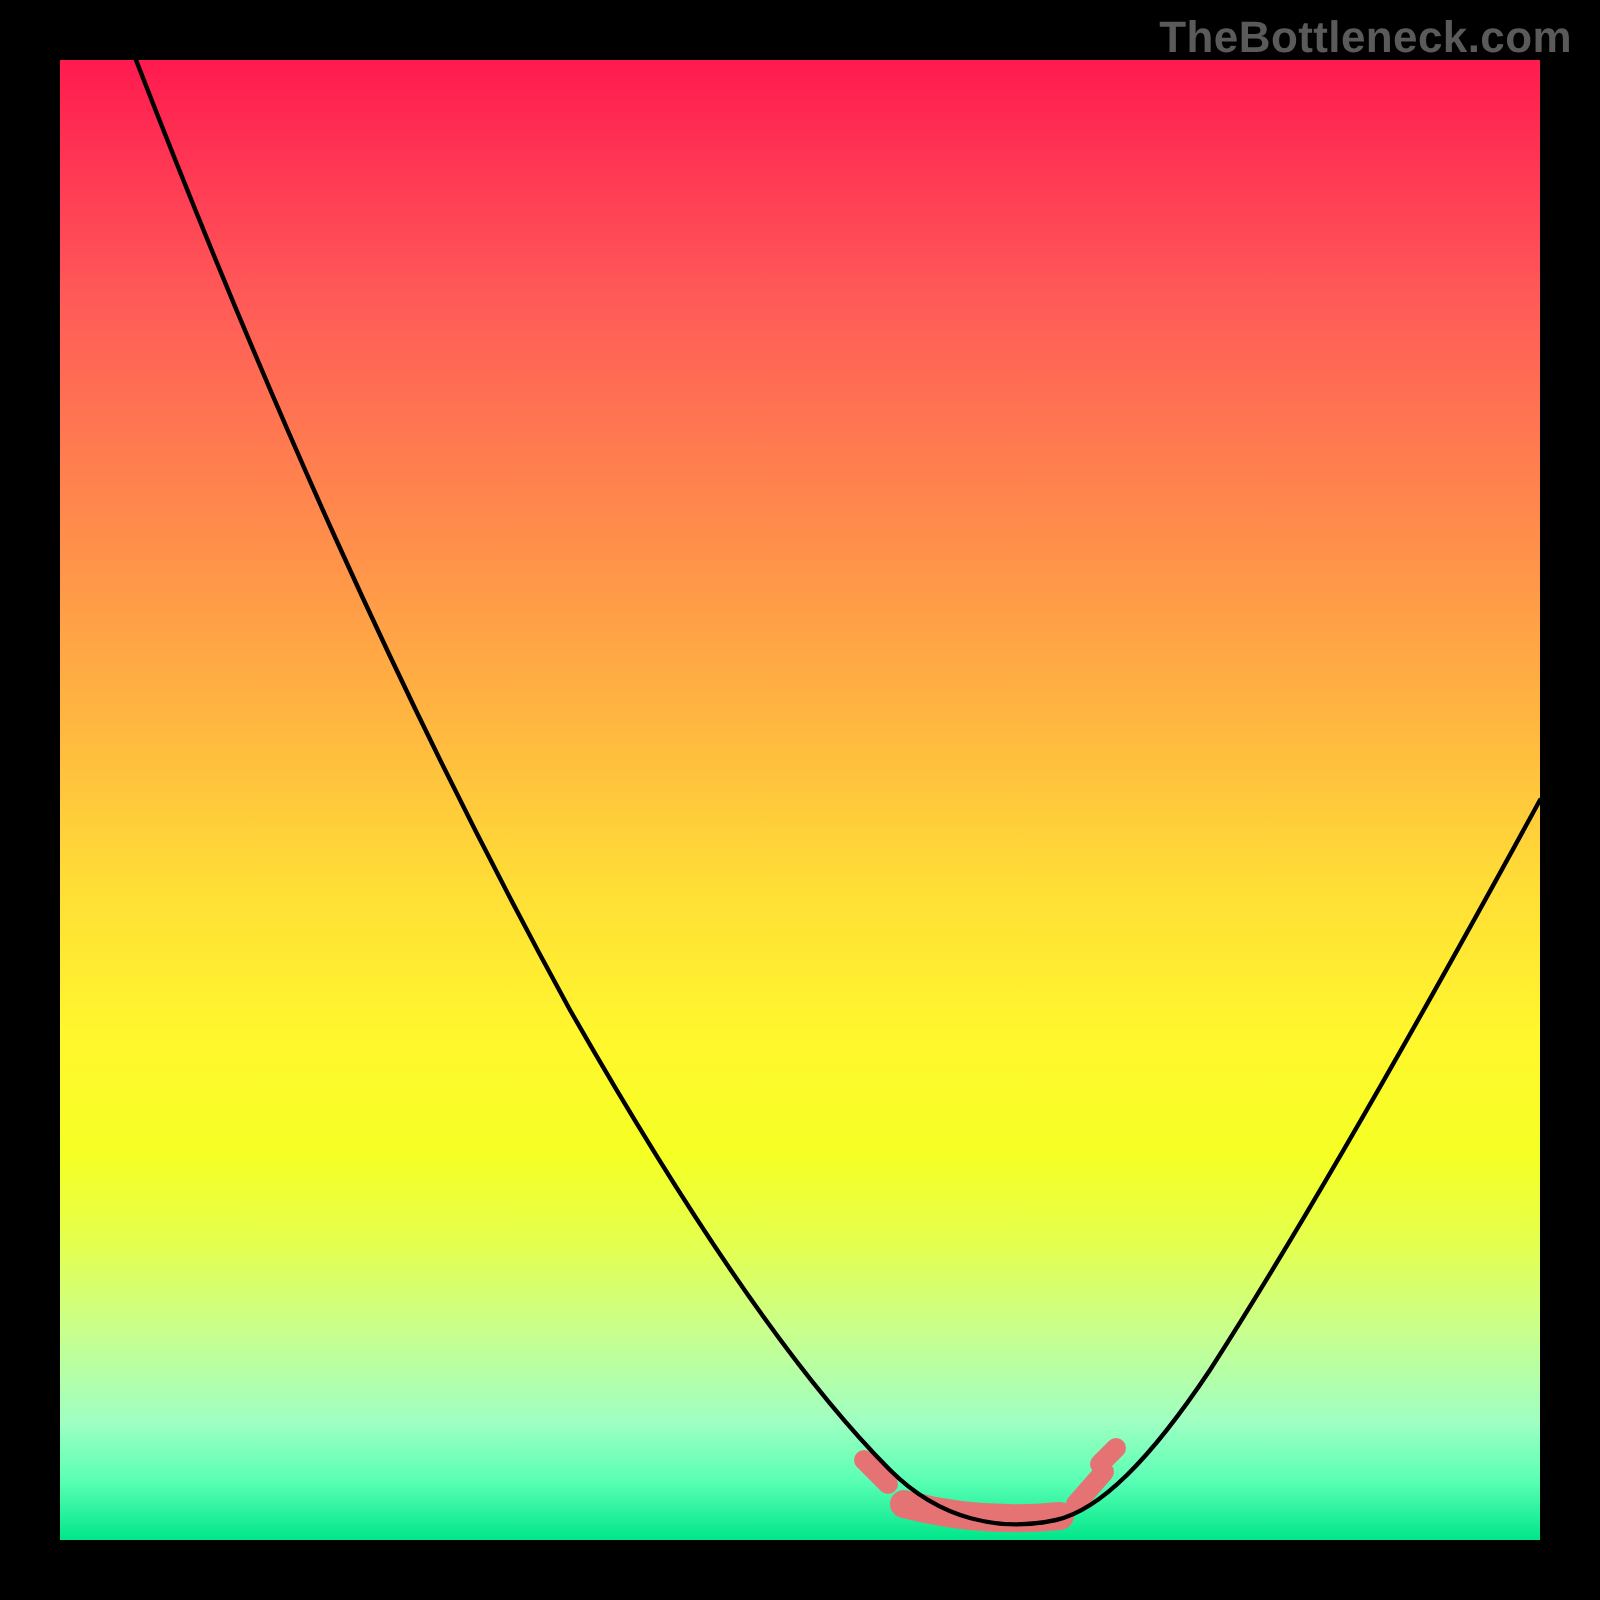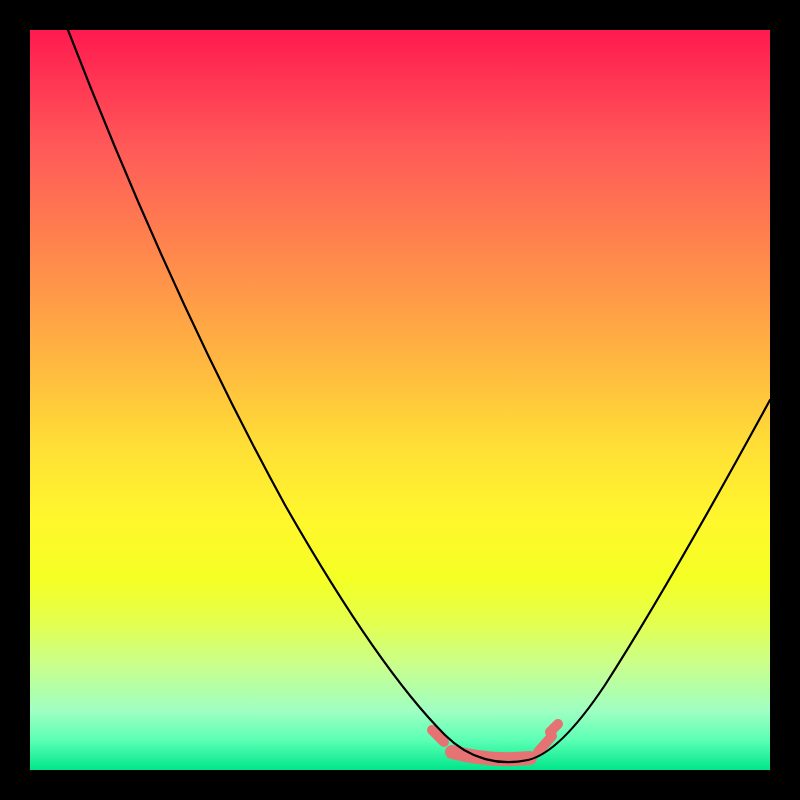--- a/index.html
+++ b/index.html
@@ -63,20 +63,21 @@
     fill: none;
     stroke: #e57373;
     stroke-width: 10;
     stroke-linecap: round;
   }
 </style>
 </head>
 <body>
 
 <div class="frame">
+  <div class="watermark">TheBottleneck.com</div>
 
   <div class="plot-area">
     <svg class="curves" viewBox="0 0 740 740" preserveAspectRatio="none">
 
       <g>
         <path class="band-pink-thin" d="M 402 700  L 414 712"></path>
         <path class="band-pink" d="M 422 722  Q 460 732  500 728"></path>
         <path class="band-pink-thin" d="M 508 722  L 522 706"></path>
         <path class="band-pink-thin" d="M 520 702  L 528 694"></path>
       </g>

